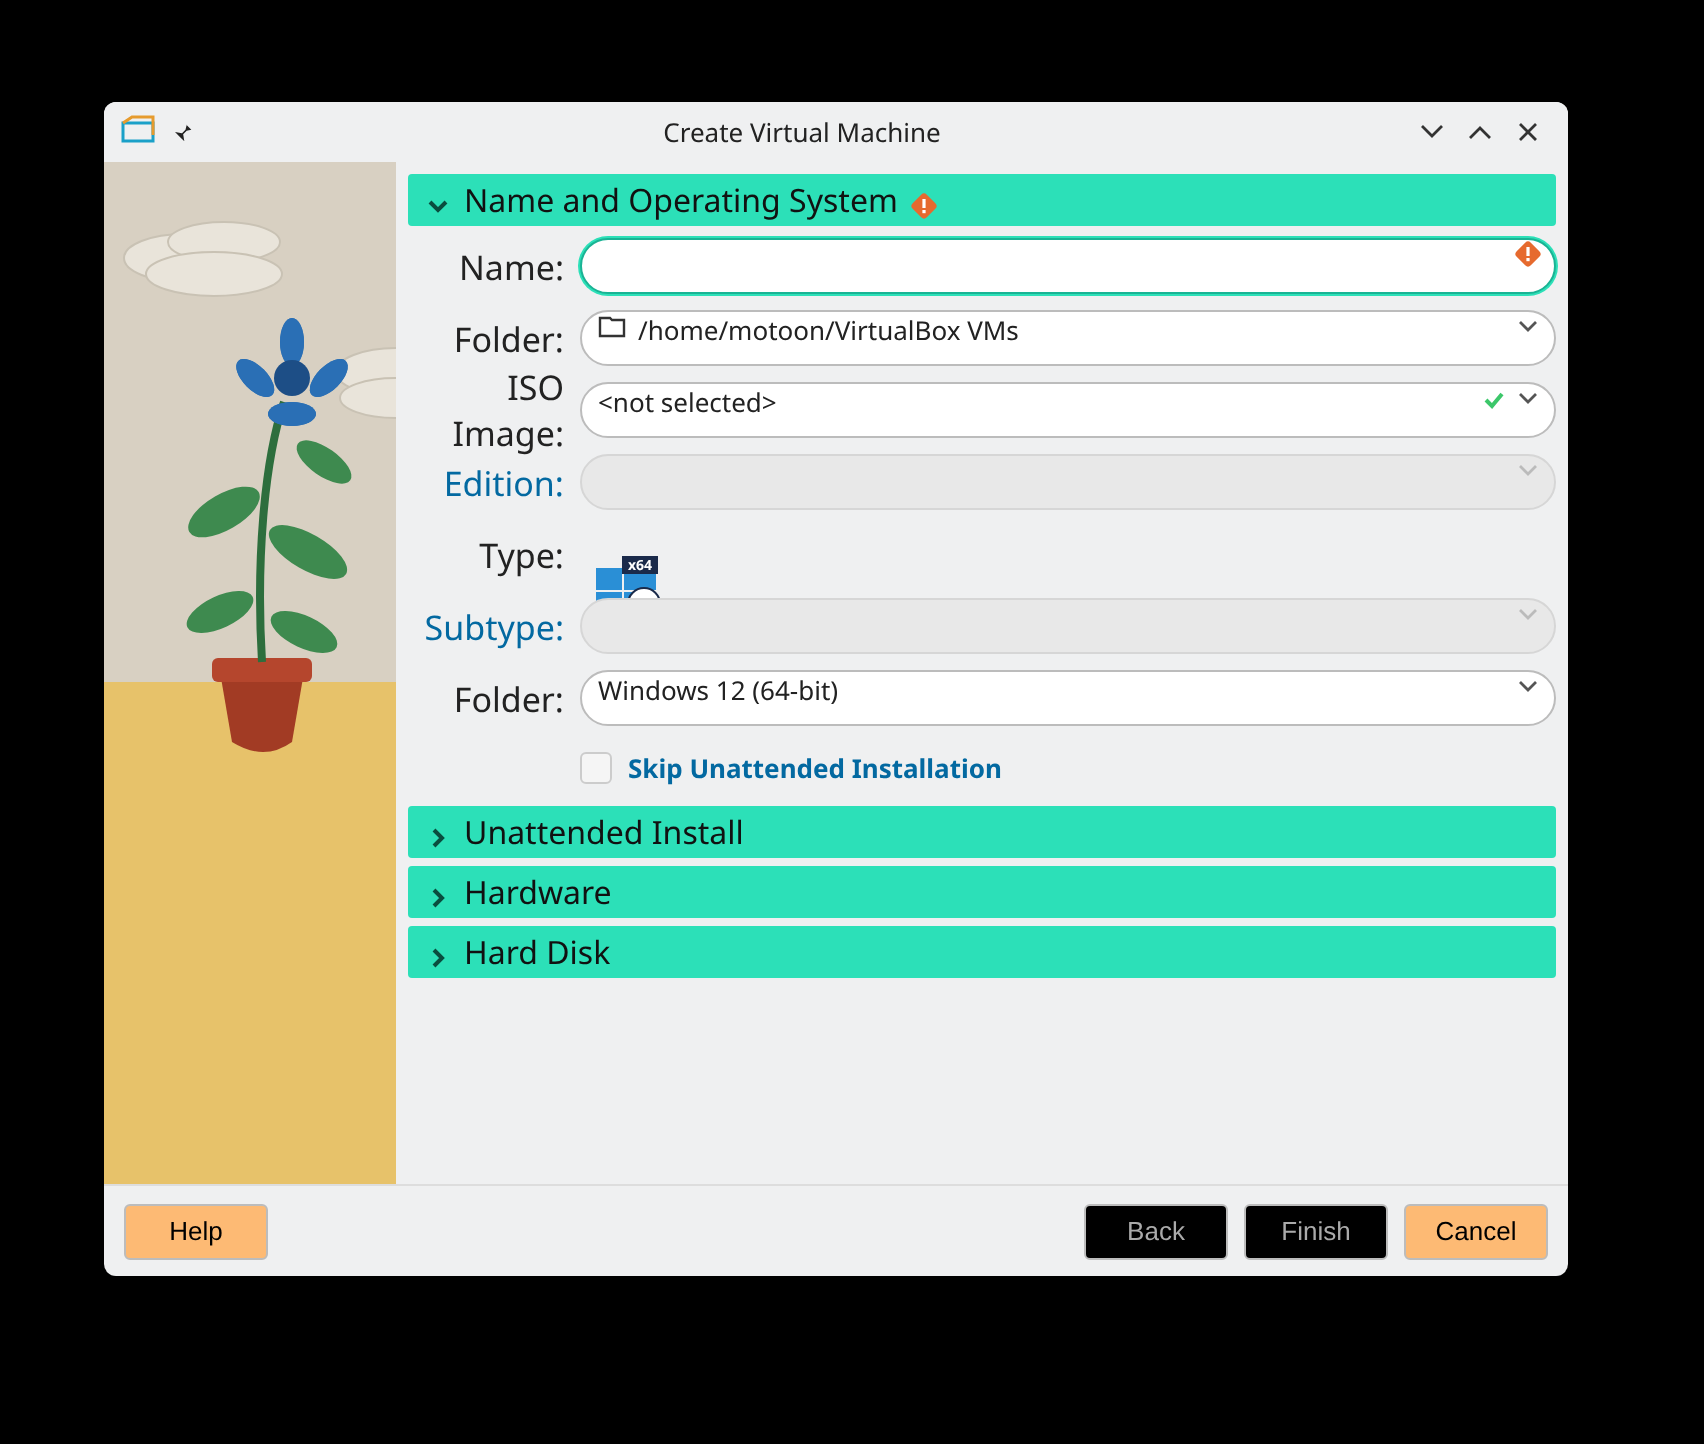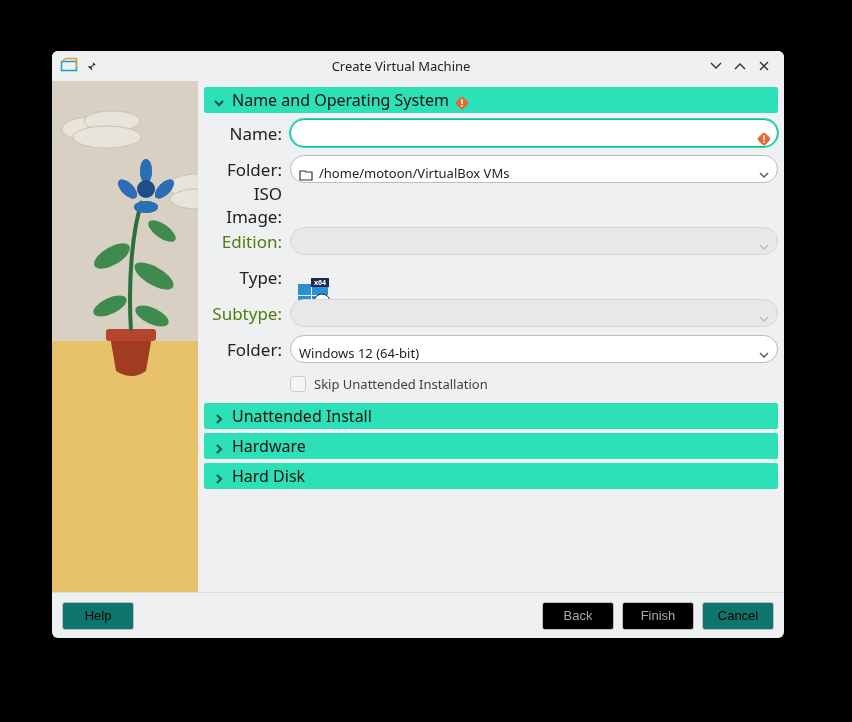--- a/index.html
+++ b/index.html
@@ -16,34 +16,34 @@
     .titlebar .title { flex: 1; text-align: center; font-size: 13px; color: #222; }
     .titlebar .winbtn { width: 24px; height: 24px; display: flex; align-items: center; justify-content: center; cursor: pointer; }
     .content { flex: 1; display: flex; min-height: 0; }
     .side-img { width: 146px; height: 100%; position: relative; overflow: hidden; }
     .form-area { flex: 1; padding: 6px 6px 0 6px; display: flex; flex-direction: column; gap: 4px; }
     .section-hdr { background: #2ce0b8; height: 26px; display: flex; align-items: center; padding: 0 8px; color: #111; font-size: 16px; border-radius: 2px; cursor: pointer; }
     .section-hdr .chev { width: 14px; height: 14px; margin-right: 6px; }
     .section-hdr .excl { margin-left: 6px; width: 14px; height: 14px; }
     .form-row { display: flex; align-items: center; height: 32px; }
     .form-row .lbl { width: 78px; text-align: right; margin-right: 8px; font-size: 17px; }
-    .form-row .lbl.dis { color: #4d7c0f; }
-    .ctrl { flex: 1; height: 28px; background: #fff; border: 1px solid #bcbcbc; border-radius: 14px; display: flex; align-items: flex-end; padding: 0 8px; font-size: 13px; position: relative; }
+    .form-row .lbl.dis { color: #0369a1; }
+    .ctrl { flex: 1; height: 28px; background: #fff; border: 1px solid #bcbcbc; border-radius: 14px; display: flex; align-items: flex-start; padding: 0 8px; font-size: 13px; position: relative; }
     .ctrl.focus { border: 1px solid #1ab394; box-shadow: 0 0 0 1px #2ce0b8; }
     .ctrl.disabled { background: #e8e8e8; border-color: #d6d6d6; color: #999; }
     .ctrl input { border: none; outline: none; flex: 1; font-size: 13px; background: transparent; }
     .ctrl .right-ic { position: absolute; right: 6px; width: 14px; height: 14px; }
     .ctrl .right-ic2 { position: absolute; right: 24px; width: 12px; height: 12px; }
     .ctrl .fold-ic { width: 14px; height: 14px; margin-right: 6px; flex-shrink: 0; }
     .type-row .os-icon-wrap { width: 34px; height: 32px; margin-left: 6px; display: flex; align-items: center; justify-content: center; margin-top: 31px; }
-    .check-row { display: flex; align-items: center; padding-left: 86px; height: 30px; color: #404040; }
+    .check-row { display: flex; align-items: center; padding-left: 86px; height: 30px; color: #0369a1; font-weight: bold; }
     .check-row .cb { width: 16px; height: 16px; border: 1px solid #ccc; border-radius: 3px; margin-right: 8px; background: #f5f5f5; }
     .footer { height: 46px; border-top: 1px solid #ddd; display: flex; align-items: center; padding: 0 10px; gap: 8px; }
     .footer .spacer { flex: 1; }
-    .btn { height: 28px; min-width: 72px; padding: 0 14px; border: 1px solid #bcbcbc; border-radius: 3px; background: #0f766e; font-size: 13px; cursor: pointer; }
+    .btn { height: 28px; min-width: 72px; padding: 0 14px; border: 1px solid #bcbcbc; border-radius: 3px; background: #fdba74; font-size: 13px; cursor: pointer; }
     .btn.dis { color: #aaa; background: #000000; cursor: default; }
   </style>
 </head>
 <body>
 
 <div class="window">
 
   <div class="titlebar">
     <span class="app-icon">
       <svg viewBox="0 0 24 24">
@@ -152,20 +152,29 @@
               </svg></span>
           <span style="flex:1">/home/motoon/VirtualBox VMs</span>
           <span class="right-ic"><svg viewBox="0 0 14 14">
                 <path d="M3 5 L7 9 L11 5" fill="none" stroke="#555" stroke-width="1.4"></path>
               </svg></span>
         </div>
       </div>
 
       <div class="form-row">
         <div class="lbl">ISO Image:</div>
+        <div class="ctrl">
+          <span style="flex:1">&lt;not selected&gt;</span>
+          <span class="right-ic2"><svg viewBox="0 0 12 12">
+                <path d="M2 6 L5 9 L10 3" fill="none" stroke="#3cc76a" stroke-width="2"></path>
+              </svg></span>
+          <span class="right-ic"><svg viewBox="0 0 14 14">
+                <path d="M3 5 L7 9 L11 5" fill="none" stroke="#555" stroke-width="1.4"></path>
+              </svg></span>
+        </div>
       </div>
 
       <div class="form-row">
         <div class="lbl dis">Edition:</div>
         <div class="ctrl disabled">
           <span style="flex:1"></span>
           <span class="right-ic"><svg viewBox="0 0 14 14">
                 <path d="M3 5 L7 9 L11 5" fill="none" stroke="#bbb" stroke-width="1.4"></path>
               </svg></span>
         </div>

